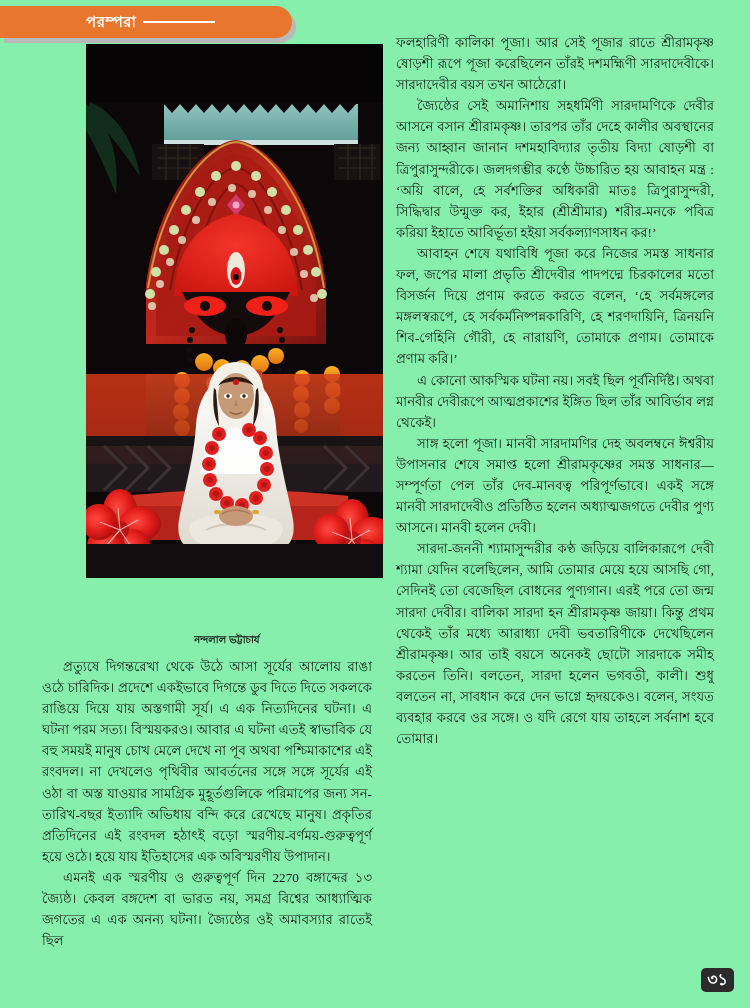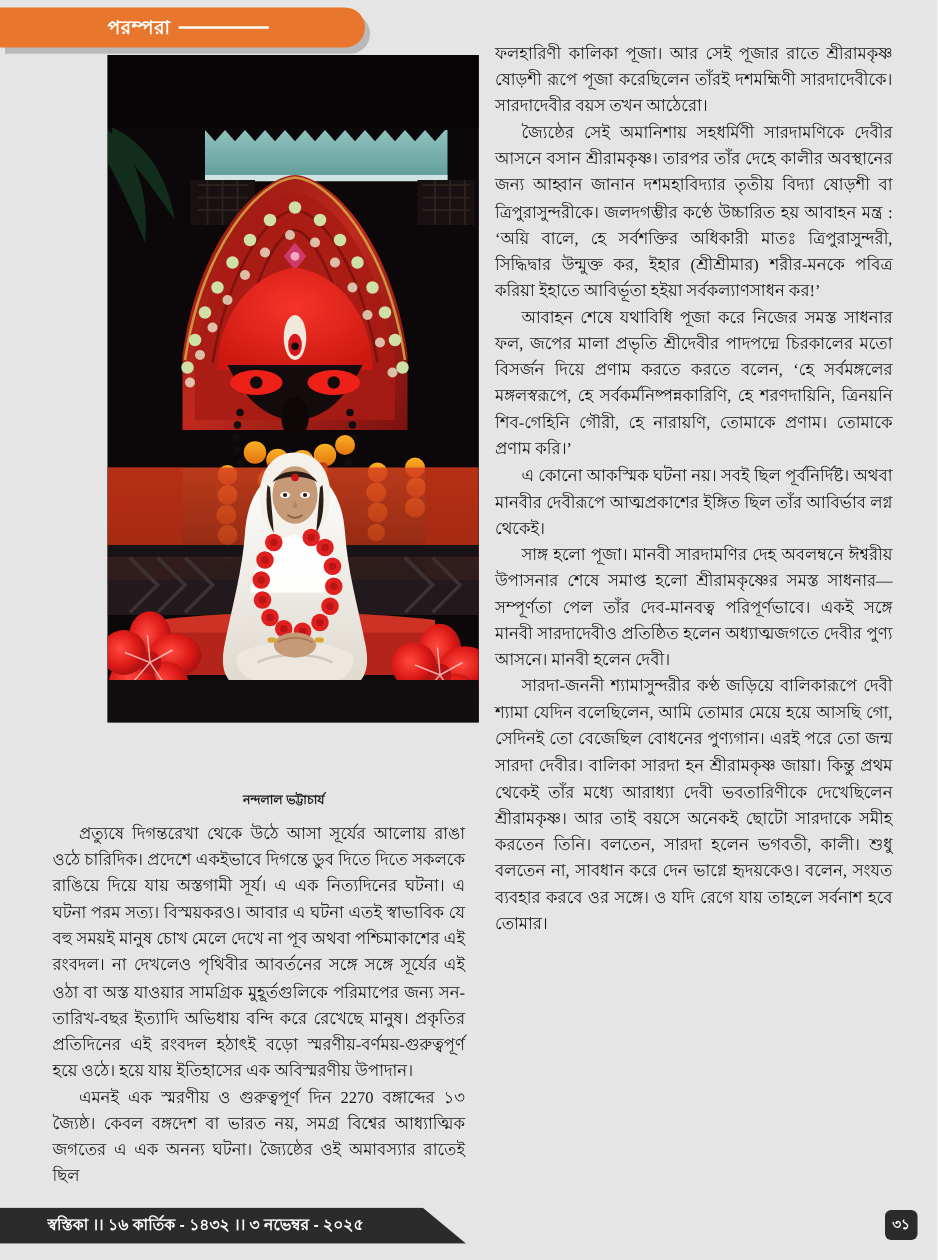--- a/index.html
+++ b/index.html
@@ -10,21 +10,21 @@
     height: 1008px;
     background: #ffffff;
     font-family: "Liberation Serif", "DejaVu Serif", serif;
     overflow: hidden;
   }
 
   #page {
     position: relative;
     width: 750px;
     height: 1008px;
-    background: #e5e5e5;
+    background: #86efac;
   }
 
   
   .rubric-wrap {
     position: absolute;
     left: 0px;
     top: 6px;
     width: 294px;
     height: 34px;
   }
@@ -143,21 +143,21 @@
   }
   .page-number {
     position: absolute;
     right: 16px;
     top: 968px;
     min-width: 26px;
     height: 24px;
     background: #2b2b2b;
     border-radius: 5px;
     color: #ffffff;
-    font-size: 11px;
+    font-size: 16px;
     font-weight: 700;
     display: flex;
     align-items: center;
     justify-content: center;
     padding: 0 6px;
     font-family: "Liberation Sans", "DejaVu Sans", sans-serif;
   }
 </style>
 </head>
 <body>
@@ -478,18 +478,15 @@
 
   <div class="col" id="col-right">
     <p class="noindent">ফলহারিণী কালিকা পূজা। আর সেই পূজার রাতে শ্রীরামকৃষ্ণ ষোড়শী রূপে পূজা করেছিলেন তাঁরই দশমহ্মিণী সারদাদেবীকে। সারদাদেবীর বয়স তখন আঠেরো।</p>
     <p>জ্যৈষ্ঠের সেই অমানিশায় সহধর্মিণী সারদামণিকে দেবীর আসনে বসান শ্রীরামকৃষ্ণ। তারপর তাঁর দেহে কালীর অবস্থানের জন্য আহ্বান জানান দশমহাবিদ্যার তৃতীয় বিদ্যা ষোড়শী বা ত্রিপুরাসুন্দরীকে। জলদগম্ভীর কণ্ঠে উচ্চারিত হয় আবাহন মন্ত্র : ‘অয়ি বালে, হে সর্বশক্তির অধিকারী মাতঃ ত্রিপুরাসুন্দরী, সিদ্ধিদ্বার উন্মুক্ত কর, ইহার (শ্রীশ্রীমার) শরীর-মনকে পবিত্র করিয়া ইহাতে আবির্ভূতা হইয়া সর্বকল্যাণসাধন কর!’</p>
     <p>আবাহন শেষে যথাবিধি পূজা করে নিজের সমস্ত সাধনার ফল, জপের মালা প্রভৃতি শ্রীদেবীর পাদপদ্মে চিরকালের মতো বিসর্জন দিয়ে প্রণাম করতে করতে বলেন, ‘হে সর্বমঙ্গলের মঙ্গলস্বরূপে, হে সর্বকর্মনিষ্পন্নকারিণি, হে শরণদায়িনি, ত্রিনয়নি শিব-গেহিনি গৌরী, হে নারায়ণি, তোমাকে প্রণাম। তোমাকে প্রণাম করি।’</p>
     <p>এ কোনো আকস্মিক ঘটনা নয়। সবই ছিল পূর্বনির্দিষ্ট। অথবা মানবীর দেবীরূপে আত্মপ্রকাশের ইঙ্গিত ছিল তাঁর আবির্ভাব লগ্ন থেকেই।</p>
     <p>সাঙ্গ হলো পূজা। মানবী সারদামণির দেহ অবলম্বনে ঈশ্বরীয় উপাসনার শেষে সমাপ্ত হলো শ্রীরামকৃষ্ণের সমস্ত সাধনার— সম্পূর্ণতা পেল তাঁর দেব-মানবত্ব পরিপূর্ণভাবে। একই সঙ্গে মানবী সারদাদেবীও প্রতিষ্ঠিত হলেন অধ্যাত্মজগতে দেবীর পুণ্য আসনে। মানবী হলেন দেবী।</p>
     <p>সারদা-জননী শ্যামাসুন্দরীর কণ্ঠ জড়িয়ে বালিকারূপে দেবী শ্যামা যেদিন বলেছিলেন, আমি তোমার মেয়ে হয়ে আসছি গো, সেদিনই তো বেজেছিল বোধনের পুণ্যগান। এরই পরে তো জন্ম সারদা দেবীর। বালিকা সারদা হন শ্রীরামকৃষ্ণ জায়া। কিন্তু প্রথম থেকেই তাঁর মধ্যে আরাধ্যা দেবী ভবতারিণীকে দেখেছিলেন শ্রীরামকৃষ্ণ। আর তাই বয়সে অনেকই ছোটো সারদাকে সমীহ করতেন তিনি। বলতেন, সারদা হলেন ভগবতী, কালী। শুধু বলতেন না, সাবধান করে দেন ভাগ্নে হৃদয়কেও। বলেন, সংযত ব্যবহার করবে ওর সঙ্গে। ও যদি রেগে যায় তাহলে সর্বনাশ হবে তোমার।</p>
   </div>
 
-  <div class="footer-bar">
-    <span class="footer-text">স্বস্তিকা ।। ১৬ কার্তিক - ১৪৩২ ।। ৩ নভেম্বর - ২০২৫</span>
-  </div>
   <div class="page-number">৩১</div>
 
 </div>
 
 </body></html>

